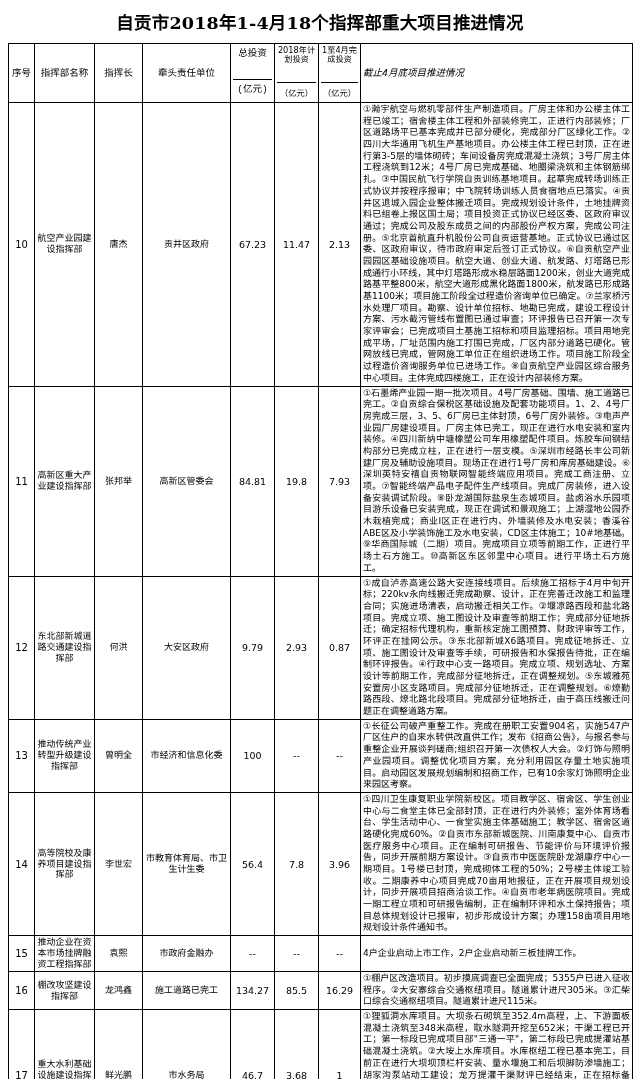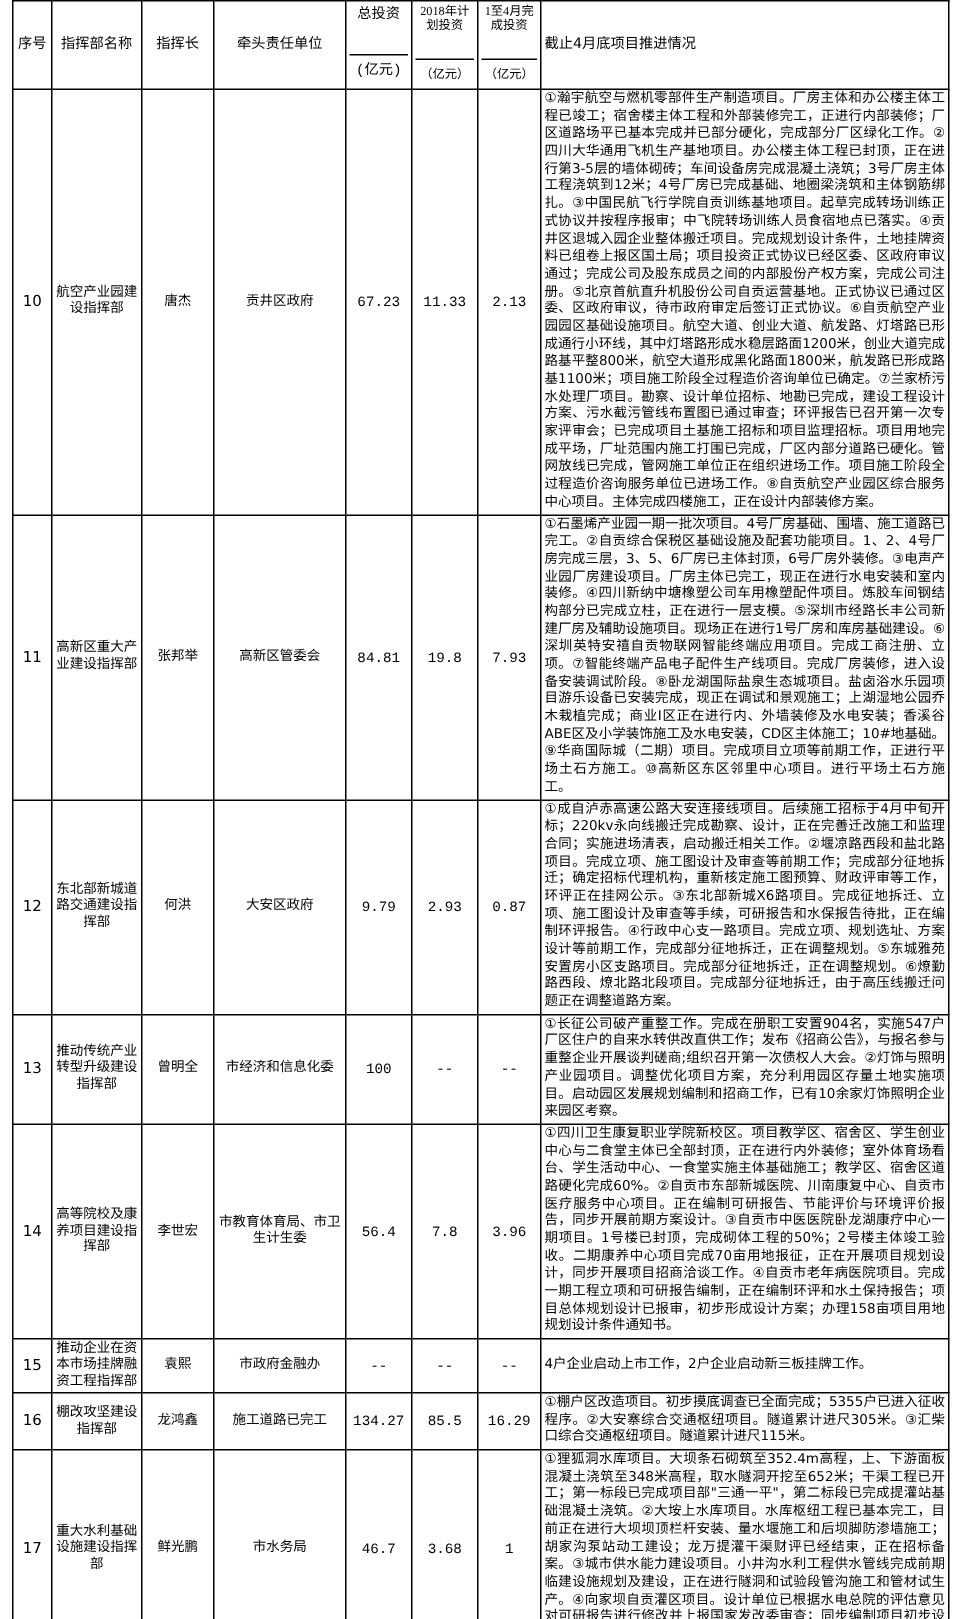--- a/index.html
+++ b/index.html
@@ -66,68 +66,68 @@
     flex-direction: column;
     height: 54px;
   }
   thead .stack .top {
     flex: 1 1 auto;
     display: flex;
     align-items: center;
     justify-content: center;
     border-bottom: 1px solid #000;
     padding-bottom: 18px;
-    font-family: Liberation Serif, serif;
   }
   thead .stack .bot {
     flex: 0 0 20px;
     display: flex;
     align-items: center;
     justify-content: center;
     font-family: Liberation Mono, monospace;
   }
   td.hdr-stackcell { padding: 0; }
   td.hdr-desc {
     text-align: left;
     padding-left: 4px;
     font-size: 9.5px;
+    font-style: italic;
   }
 
   tbody td {
     font-size: 9px;
   }
   td.seq {
     text-align: center;
     font-size: 10px;
     font-family: "DejaVu Sans", "Liberation Sans", sans-serif;
     margin-top: 20px;
   }
   td.name, td.chief, td.unit {
     text-align: center;
     line-height: 1.22;
   }
   td.num {
     text-align: center;
     font-size: 9.5px;
-    font-family: Liberation Mono, monospace;
   }
   td.desc {
     text-align: justify;
     text-align-last: left;
     line-height: 1.3;
     font-size: 9px;
     padding: 2px 3px;
     margin-left: 21px;
   }
 </style>
 </head>
 <body>
 
 <div class="page">
 
+  <div class="doc-title">自贡市2018年1-4月18个指挥部重大项目推进情况</div>
 
   <table class="report">
     <colgroup>
       <col class="c-seq">
         <col class="c-name">
         <col class="c-chief">
         <col class="c-unit">
       <col class="c-total">
         <col class="c-plan">
         <col class="c-done">
@@ -160,21 +160,21 @@
         <td class="hdr-desc">截止4月底项目推进情况</td>
       </tr>
     </thead>
     <tbody>
         <tr>
           <td class="seq">10</td>
           <td class="name">航空产业园建设指挥部</td>
           <td class="chief">唐杰</td>
           <td class="unit">贡井区政府</td>
           <td class="num">67.23</td>
-          <td class="num">11.33</td>
+          <td class="num">11.47</td>
           <td class="num">2.13</td>
           <td class="desc">①瀚宇航空与燃机零部件生产制造项目。厂房主体和办公楼主体工程已竣工；宿舍楼主体工程和外部装修完工，正进行内部装修；厂区道路场平已基本完成并已部分硬化，完成部分厂区绿化工作。②四川大华通用飞机生产基地项目。办公楼主体工程已封顶，正在进行第3-5层的墙体砌砖；车间设备房完成混凝土浇筑；3号厂房主体工程浇筑到12米；4号厂房已完成基础、地圈梁浇筑和主体钢筋绑扎。③中国民航飞行学院自贡训练基地项目。起草完成转场训练正式协议并按程序报审；中飞院转场训练人员食宿地点已落实。④贡井区退城入园企业整体搬迁项目。完成规划设计条件，土地挂牌资料已组卷上报区国土局；项目投资正式协议已经区委、区政府审议通过；完成公司及股东成员之间的内部股份产权方案，完成公司注册。⑤北京首航直升机股份公司自贡运营基地。正式协议已通过区委、区政府审议，待市政府审定后签订正式协议。⑥自贡航空产业园园区基础设施项目。航空大道、创业大道、航发路、灯塔路已形成通行小环线，其中灯塔路形成水稳层路面1200米，创业大道完成路基平整800米，航空大道形成黑化路面1800米，航发路已形成路基1100米；项目施工阶段全过程造价咨询单位已确定。⑦兰家桥污水处理厂项目。勘察、设计单位招标、地勘已完成，建设工程设计方案、污水截污管线布置图已通过审查；环评报告已召开第一次专家评审会；已完成项目土基施工招标和项目监理招标。项目用地完成平场，厂址范围内施工打围已完成，厂区内部分道路已硬化。管网放线已完成，管网施工单位正在组织进场工作。项目施工阶段全过程造价咨询服务单位已进场工作。⑧自贡航空产业园区综合服务中心项目。主体完成四楼施工，正在设计内部装修方案。</td>
         </tr>
         <tr>
           <td class="seq">11</td>
           <td class="name">高新区重大产业建设指挥部</td>
           <td class="chief">张邦举</td>
           <td class="unit">高新区管委会</td>
           <td class="num">84.81</td>
           <td class="num">19.8</td>

